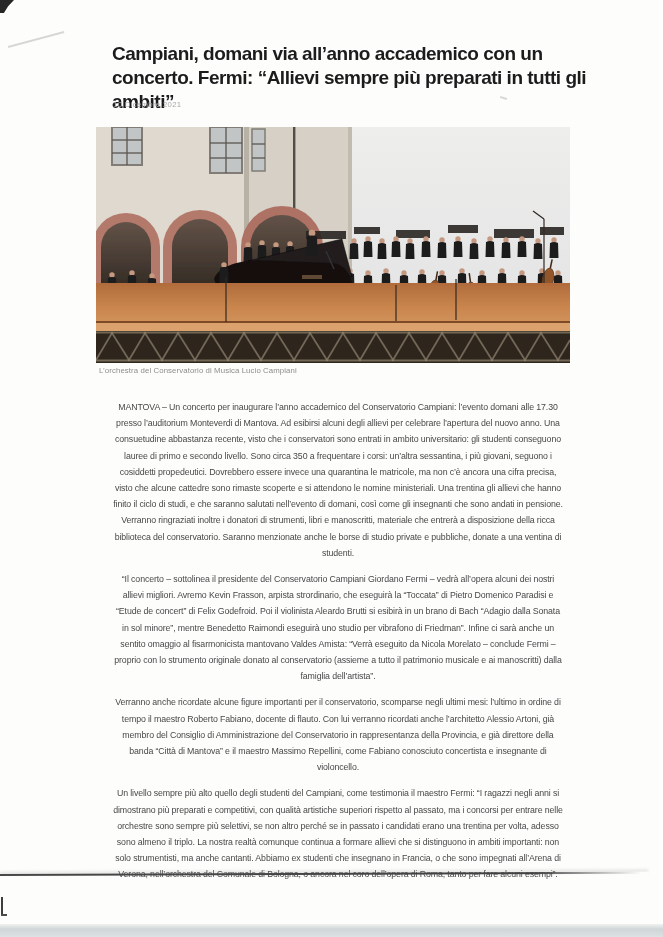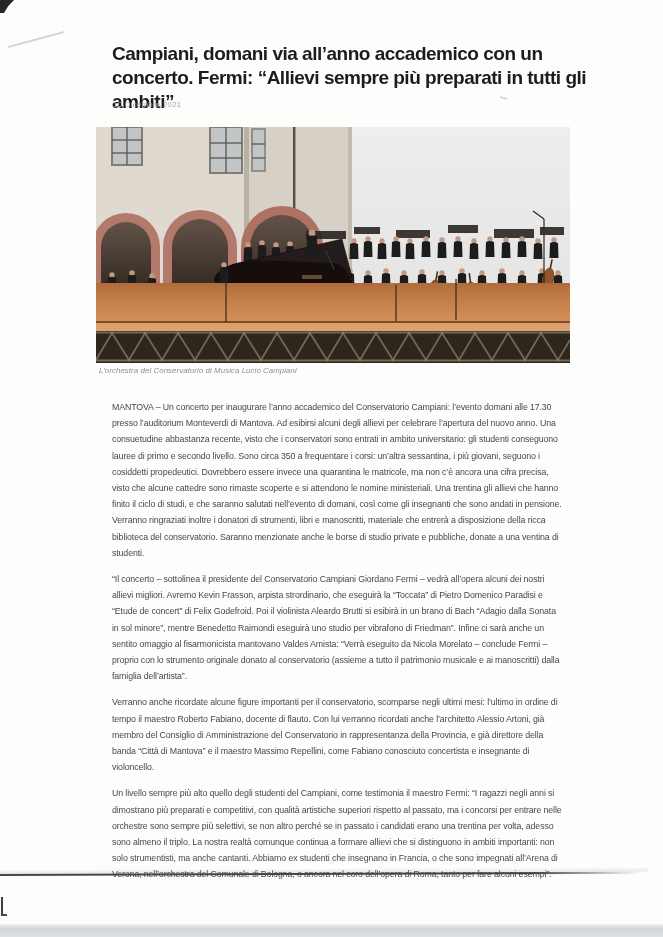--- a/index.html
+++ b/index.html
@@ -25,30 +25,30 @@
 
   
   .photo {
     position: absolute; left: 96px; top: 127px; width: 474px; height: 236px;
     overflow: hidden; background: #e8ebec;
   }
   .photo svg { display:block; width: 474px; height: 236px; }
 
   .caption {
     position: absolute; left: 99px; top: 366px; width: 420px;
-    font-size: 7.8px; font-style: italic; color: #8d8d8d; letter-spacing: 0.1px;
+    font-size: 7.8px; color: #8d8d8d; letter-spacing: 0.1px;
   }
 
   
   .body-text {
     position: absolute; left: 112px; top: 399px; width: 452px;
     font-size: 8.8px; line-height: 16.2px; color: #484848;
     letter-spacing: -0.12px; text-align: left;
   }
-  .body-text p { margin: 0 0 10px 0; }
+  .body-text p { margin: 0 0 10px 0; text-align: center; }
 
   
   .corner-mark {
     position: absolute; left: 0; top: 0; width: 14px; height: 13px;
     background: #0a0a0a; opacity: 0.88;
     clip-path: polygon(0 0, 100% 0, 58% 48%, 28% 100%, 0 100%);
     filter: blur(0.4px);
   }
   .crease {
     position: absolute; left: 8px; top: 46px; width: 58px; height: 1.6px;

